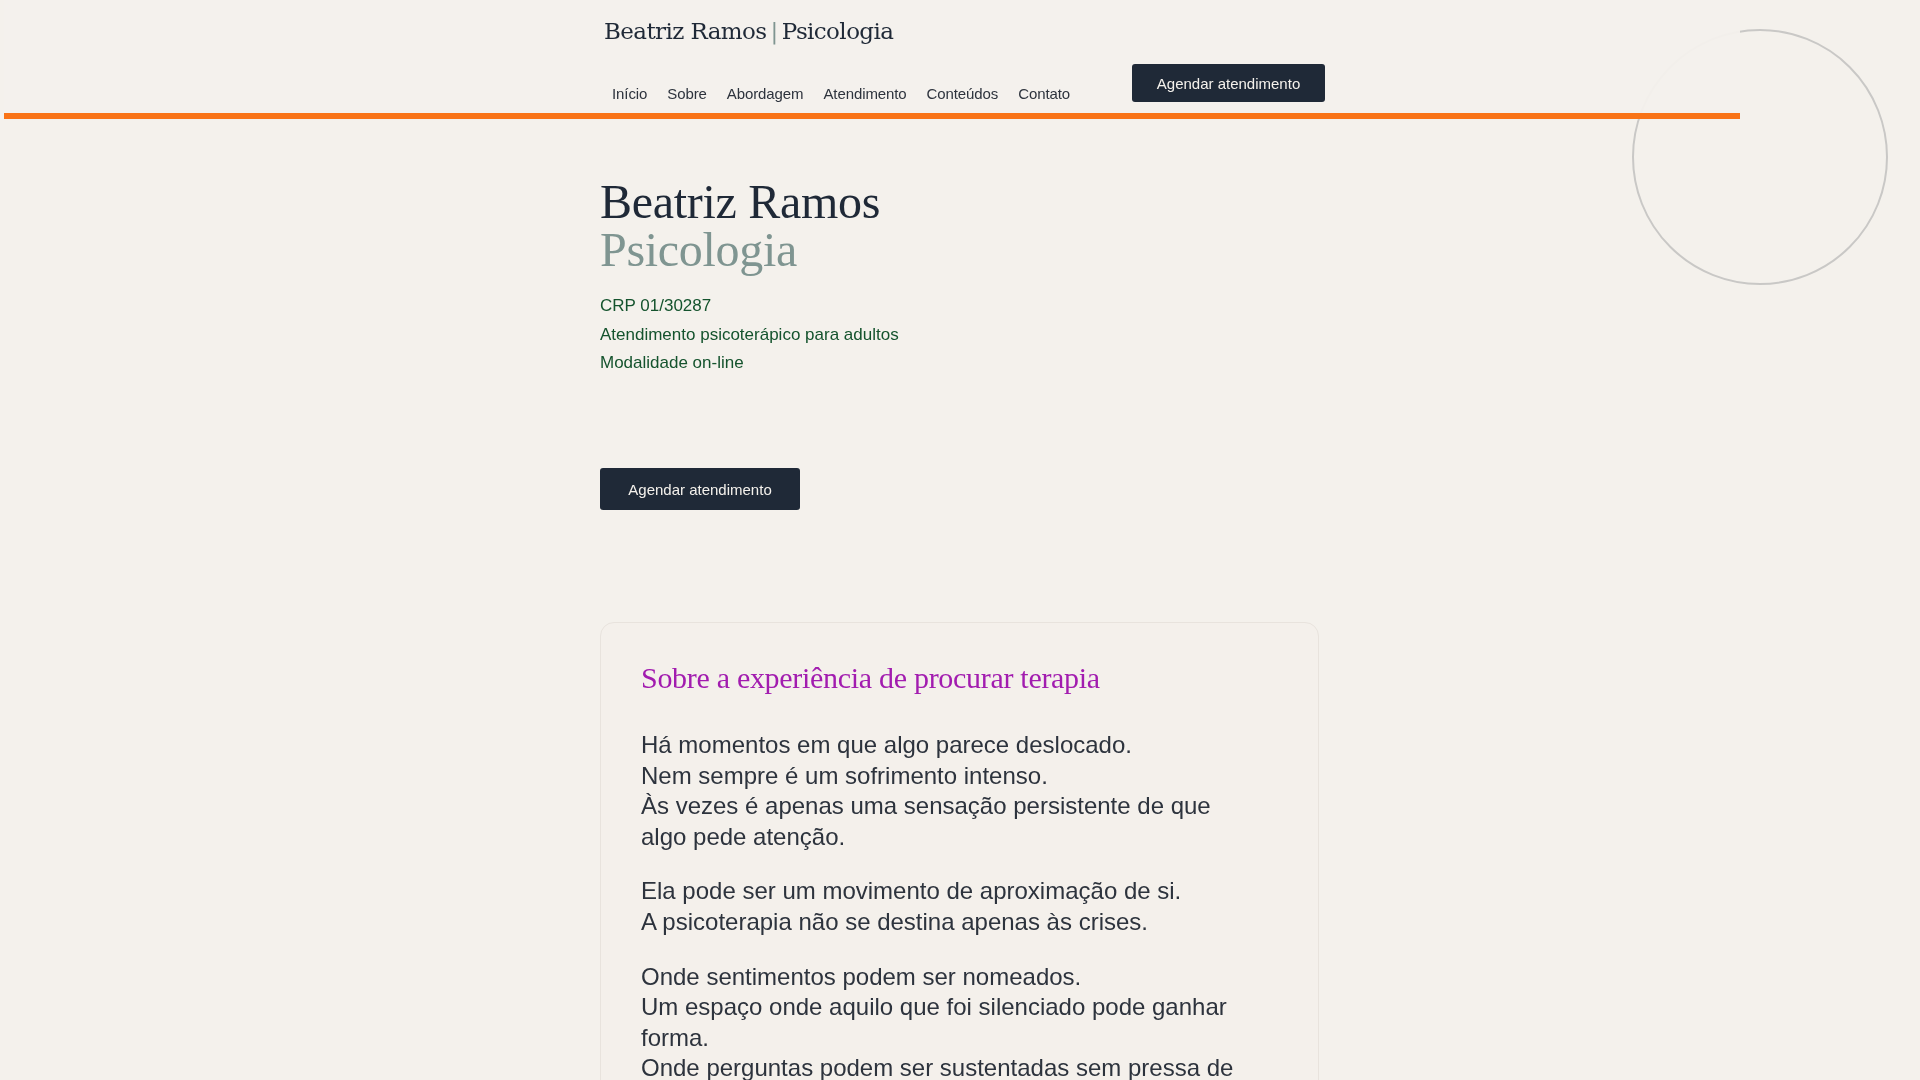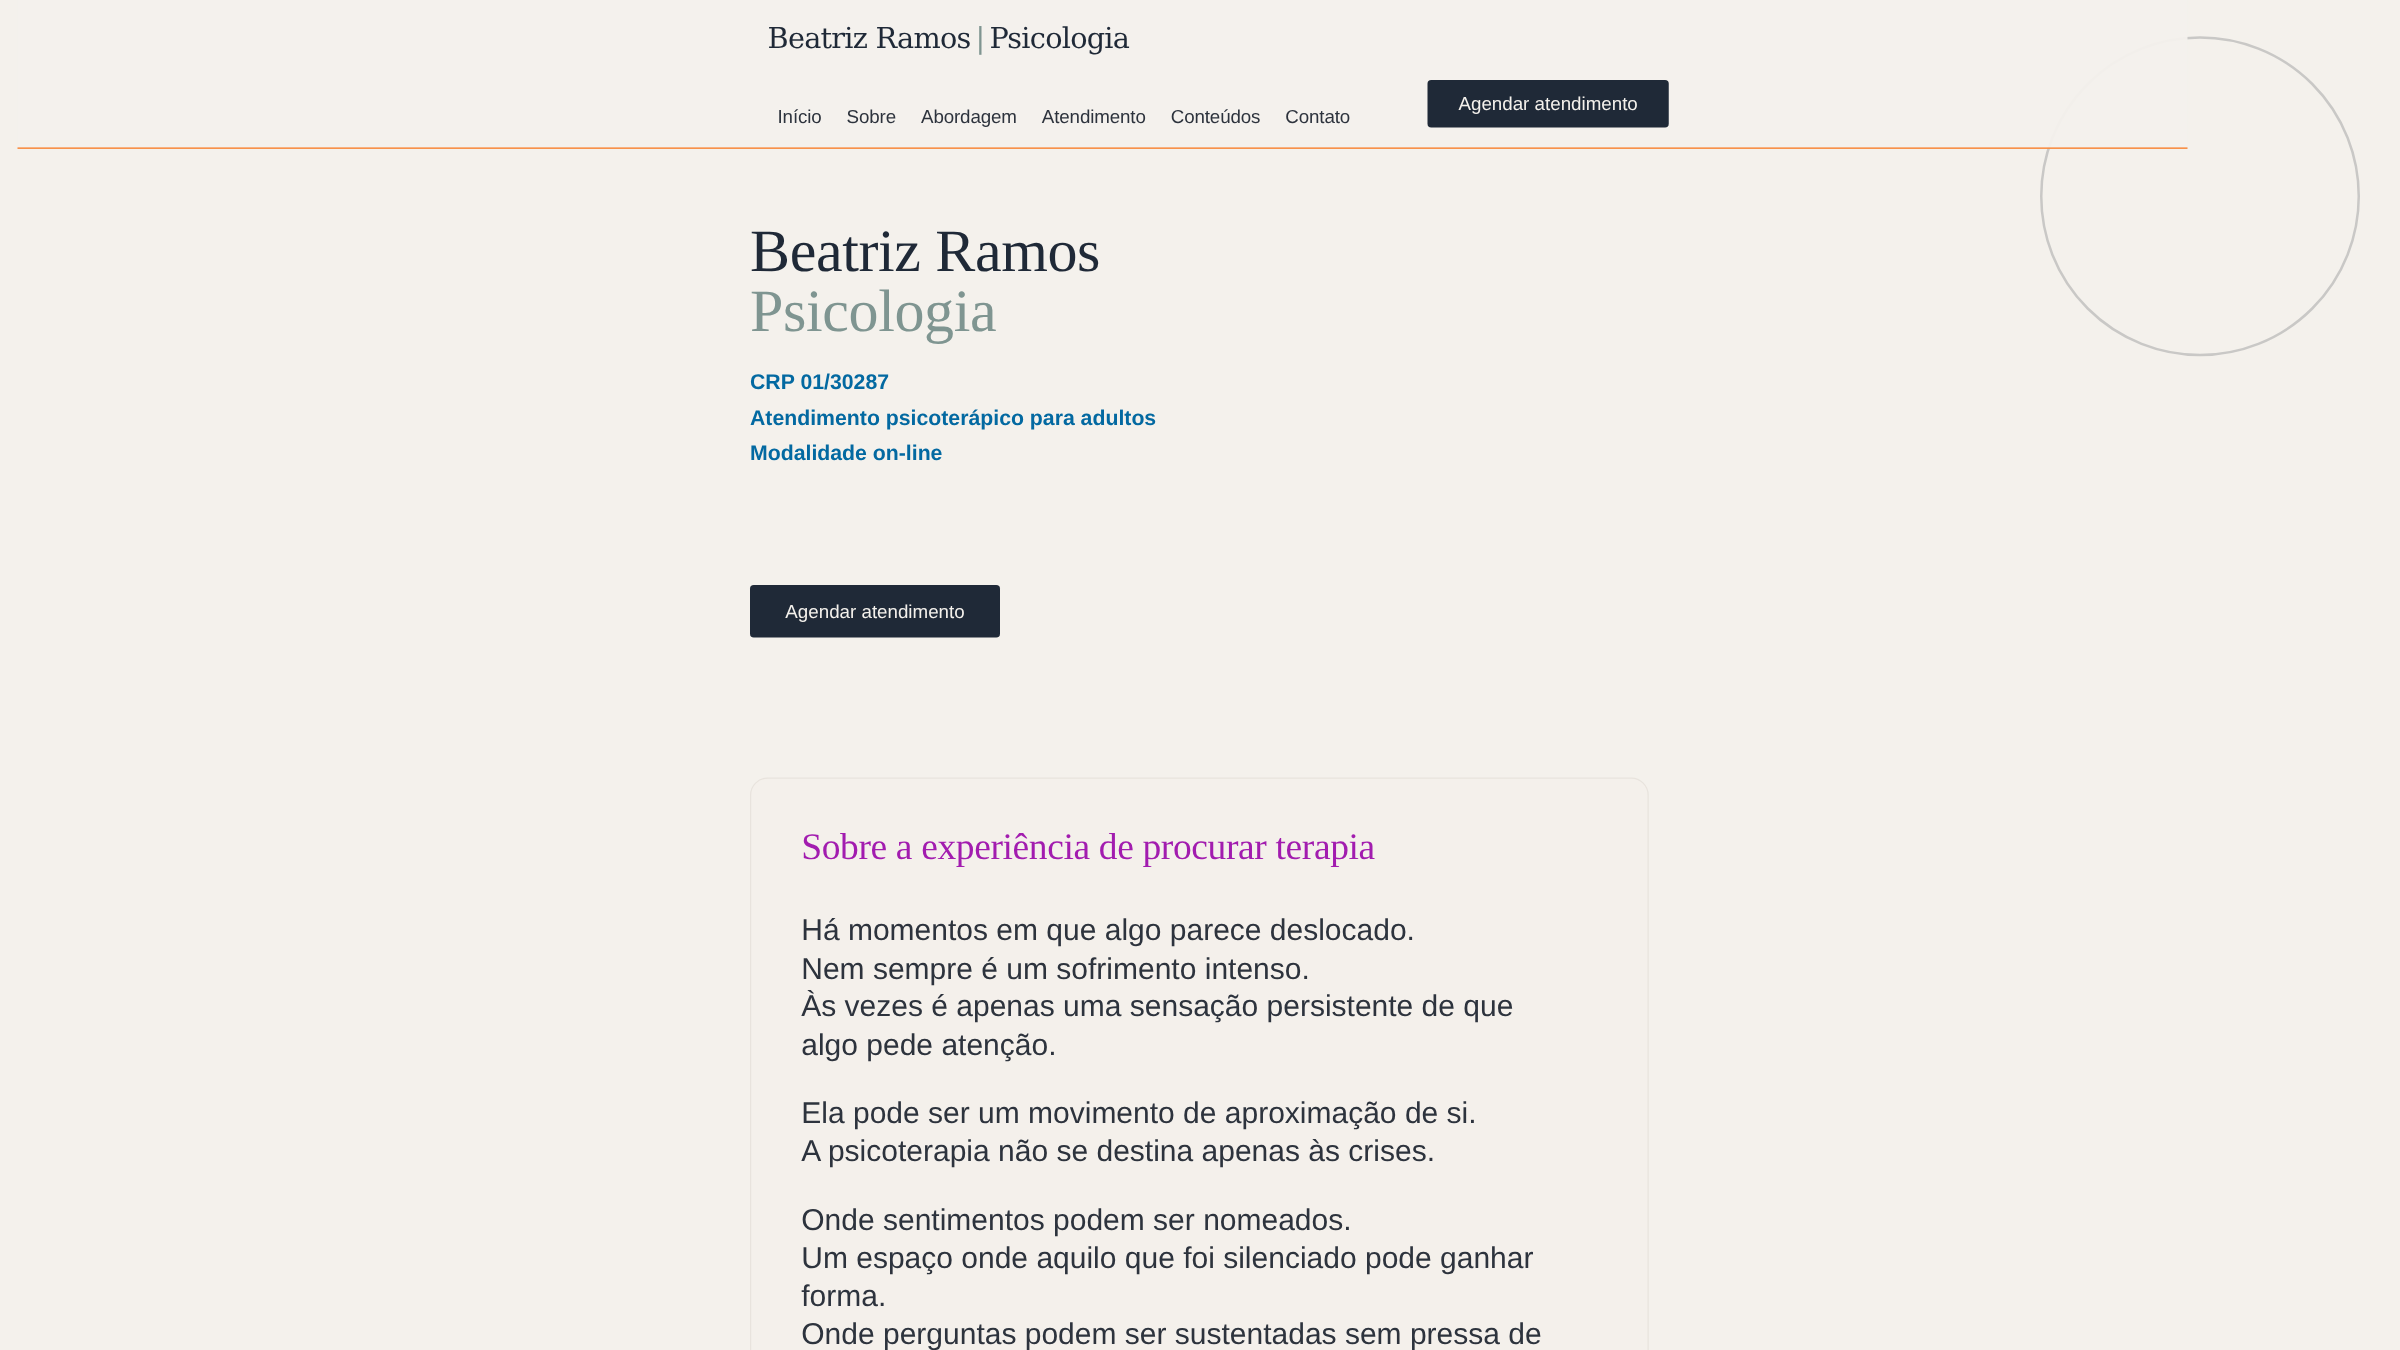--- a/index.html
+++ b/index.html
@@ -13,23 +13,23 @@
     .deco-circle {
       position: absolute;
       left: 1632px; top: 29px;
       width: 256px; height: 256px;
       border: 2px solid #c9c8c6;
       border-radius: 50%;
       z-index: 0;
     }
     .header {
       position: absolute;
-      left: 14px; top: 0; width: 1736px; height: 119px;
+      left: 4px; top: 0; width: 1736px; height: 119px;
       background: rgba(244, 240, 236, 0.96);
-      border-bottom: 1px solid #f97316;
+      border-bottom: 6px solid #f97316;
       z-index: 2;
     }
     .logo {
       position: absolute;
       left: 600px; top: 14px;
       font-family: "DejaVu Serif", "Liberation Serif", serif;
       font-size: 23px;
       letter-spacing: -0.6px;
       color: #1f2937;
       white-space: nowrap;
@@ -86,23 +86,22 @@
     }
     .hero-tagline {
       margin-top: 18px;
       font-size: 19px;
       color: #2d333d;
       line-height: 28px;
     }
     .hero-info {
       margin-top: 18px;
       font-size: 17px;
-      color: #0369a1;
+      color: #14532d;
       line-height: 28.5px;
-      font-weight: bold;
     }
     .hero-cta {
       position: absolute;
       left: 0; top: 290px;
       width: 200px; height: 42px;
       background: #1f2937;
       color: #f4f1ec;
       border: none; border-radius: 3px;
       font-family: "Liberation Sans", sans-serif;
       font-size: 15px;

